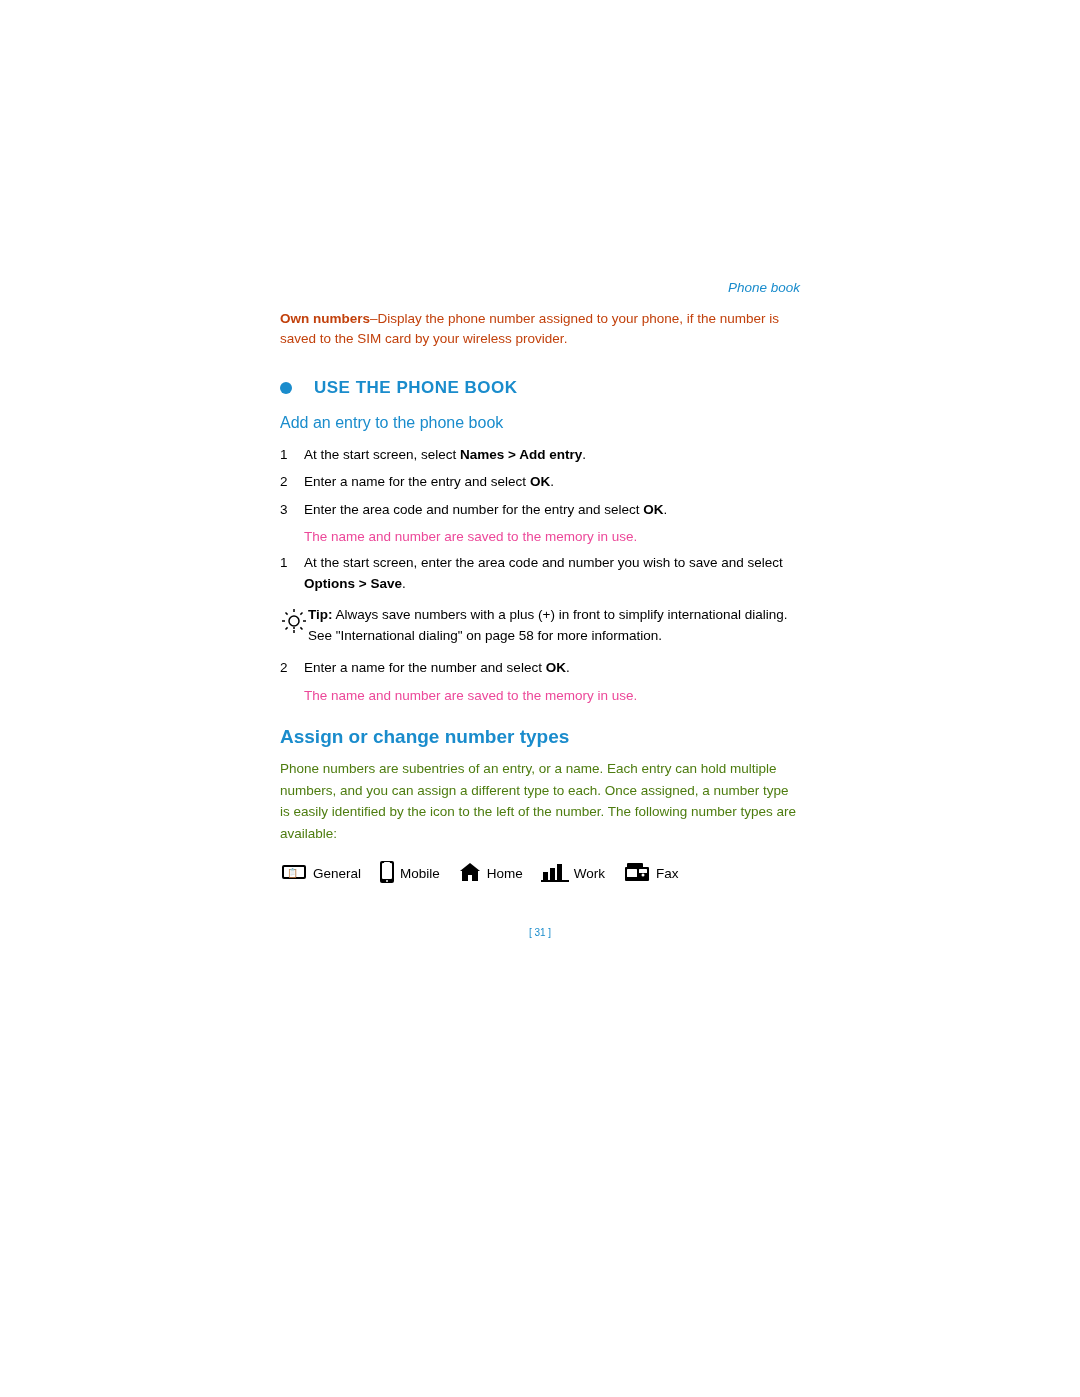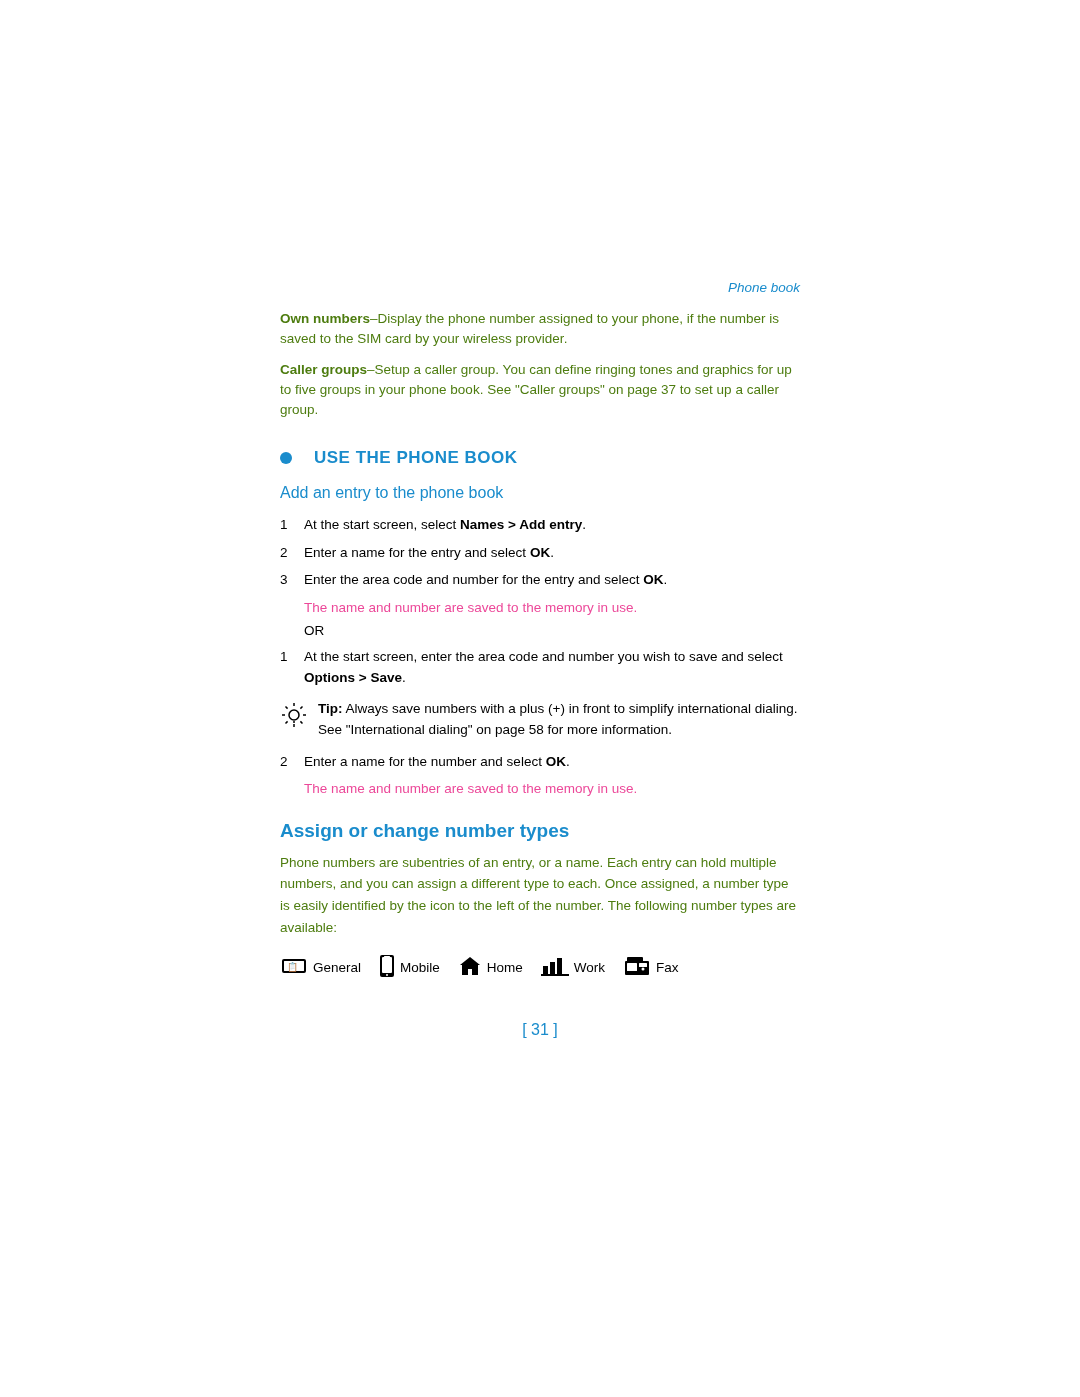--- a/index.html
+++ b/index.html
@@ -37,21 +37,21 @@
       text-align: right;
       color: #1a8ccc;
       font-style: italic;
       font-size: 13.5px;
       margin-bottom: 14px;
     }
 
     .intro-text {
       font-size: 13.5px;
       line-height: 1.5;
-      color: #4d7c0f;
+      color: #c2410c;
       margin-bottom: 10px;
     }
 
     .intro-text strong {
       font-weight: bold;
     }
 
     .section-header {
       display: flex;
       align-items: center;
@@ -132,21 +132,20 @@
       color: #000;
       margin-left: 24px;
       margin-bottom: 8px;
       margin-top: 4px;
     }
 
     .tip-box {
       display: flex;
       align-items: flex-start;
       margin: 10px 0 10px 0;
-      gap: 10px;
     }
 
     .tip-icon {
       font-size: 22px;
       flex-shrink: 0;
       margin-top: 0px;
       line-height: 1;
     }
 
     .tip-text {
@@ -191,21 +190,21 @@
       color: #000;
     }
 
     .number-type-icon {
       font-size: 20px;
       line-height: 1;
     }
 
     .page-footer {
       text-align: center;
-      font-size: 16px;
+      font-size: 10px;
       color: #1a8ccc;
       margin-top: 40px;
     }
 
     
     .tip-sun-icon {
       font-size: 18px;
       margin-top: 2px;
     }
   </style>
@@ -216,23 +215,20 @@
   <div class="content-area">
 
     <div class="page-header-label">
       <span>Phone book</span>
     </div>
 
     <p class="intro-text">
       <strong>Own numbers</strong><span>–Display the phone number assigned to your phone, if the number is saved to the SIM card by your wireless provider.</span>
     </p>
 
-    <p class="intro-text">
-      <strong>Caller groups</strong><span>–Setup a caller group. You can define ringing tones and graphics for up to five groups in your phone book. See "Caller groups" on page 37 to set up a caller group.</span>
-    </p>
 
     <div class="section-header">
       <div class="bullet-dot"></div>
       <span class="section-title">USE THE PHONE BOOK</span>
     </div>
 
     <div class="subsection">
       <div class="subsection-title">Add an entry to the phone book</div>
 
       <ul class="numbered-list">
@@ -245,21 +241,20 @@
           <span class="list-content">Enter a name for the entry and select <strong>OK</strong>.</span>
         </li>
         <li>
           <span class="list-num">3</span>
           <span class="list-content">Enter the area code and number for the entry and select <strong>OK</strong>.</span>
         </li>
       </ul>
 
       <div class="indented-text">The name and number are saved to the memory in use.</div>
 
-      <div class="or-divider">OR</div>
 
       <ul class="numbered-list">
         <li>
           <span class="list-num">1</span>
           <span class="list-content">At the start screen, enter the area code and number you wish to save and select <strong>Options &gt; Save</strong>.</span>
         </li>
       </ul>
 
       <div class="tip-box">
         <span class="tip-icon tip-sun-icon">

